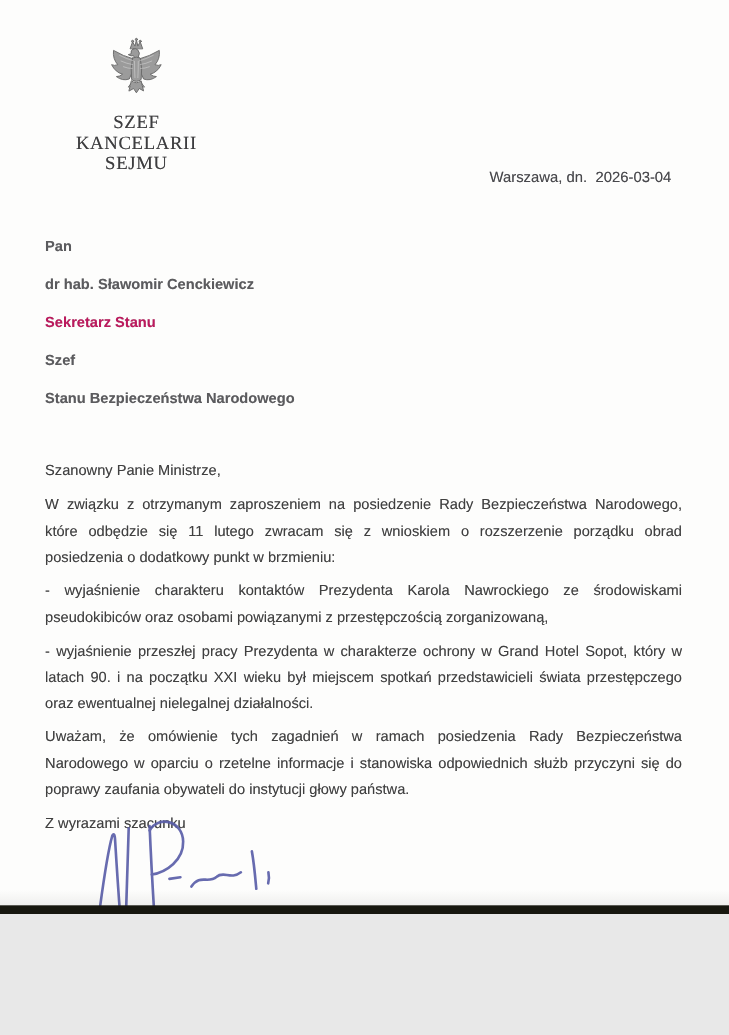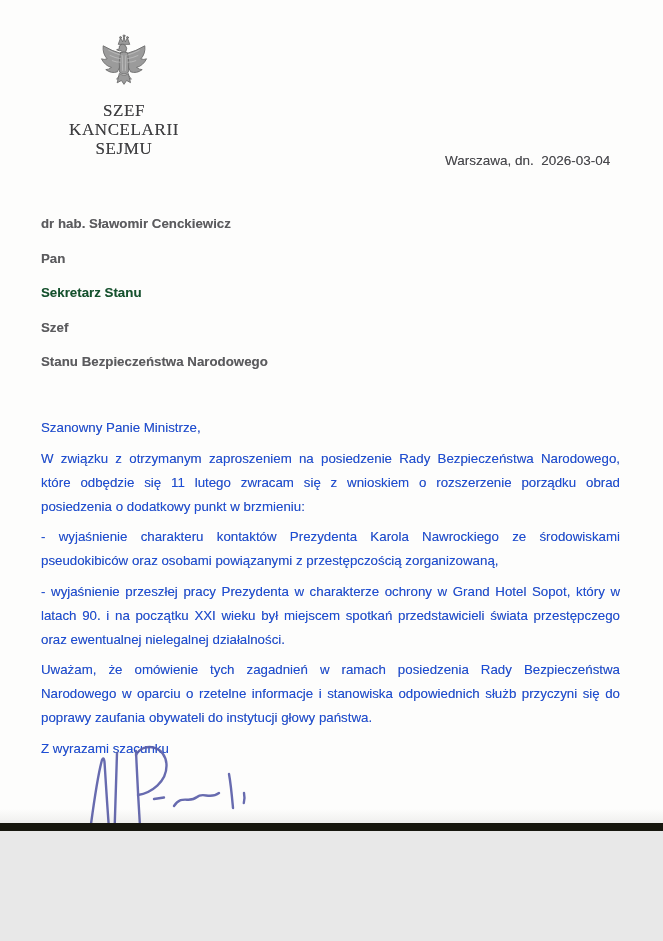--- a/index.html
+++ b/index.html
@@ -35,26 +35,26 @@
     text-shadow:0 0 0.5px rgba(72,72,76,0.5);
   }
 
   
   .addressee {
     position:absolute; top:216px; left:41px;
     font-size:13.3px; font-weight:bold; color:#5b5b5e;
     text-shadow:0 0 0.5px rgba(91,91,94,0.45);
   }
   .addressee .addr-line { height:34.5px; }
-  .addressee .addr-line:nth-child(3) { color:#14532d; }
+  .addressee .addr-line:nth-child(3) { color:#be185d; }
 
   
   .body-text {
     position:absolute; top:416px; left:41px; width:579px;
-    font-size:13.3px; line-height:24px; color:#1d4ed8;
+    font-size:13.3px; line-height:24px; color:#404040;
     text-align:justify;
     text-shadow:0 0 0.5px rgba(87,87,91,0.5);
   }
   .body-text p { margin:0 0 6.5px 0; }
   .body-text p.no-justify { text-align:left; }
 
   
   .signature {
     position:absolute; top:744px; left:86px;
   }
@@ -102,22 +102,22 @@
         <path d="M56 50 Q56 70 57 86 M64 50 Q64 70 63 86"></path>
       </g>
     </svg>
     <div class="letterhead-title">SZEF</div>
     <div class="letterhead-title">KANCELARII SEJMU</div>
   </div>
 
   <div class="dateline">Warszawa, dn.  2026-03-04</div>
 
   <div class="addressee">
+    <div class="addr-line">Pan</div>
     <div class="addr-line">dr hab. Sławomir Cenckiewicz</div>
-    <div class="addr-line">Pan</div>
     <div class="addr-line">Sekretarz Stanu</div>
     <div class="addr-line">Szef</div>
     <div class="addr-line">Stanu Bezpieczeństwa Narodowego</div>
   </div>
 
   <div class="body-text">
     <p class="no-justify">Szanowny Panie Ministrze,</p>
     <p>W związku z otrzymanym zaproszeniem na posiedzenie Rady Bezpieczeństwa Narodowego, które odbędzie się 11 lutego zwracam się z wnioskiem o rozszerzenie porządku obrad posiedzenia o dodatkowy punkt w brzmieniu:</p>
     <p>- wyjaśnienie charakteru kontaktów Prezydenta Karola Nawrockiego ze środowiskami pseudokibiców oraz osobami powiązanymi z przestępczością zorganizowaną,</p>
     <p>- wyjaśnienie przeszłej pracy Prezydenta w charakterze ochrony w Grand Hotel Sopot, który w latach 90. i na początku XXI wieku był miejscem spotkań przedstawicieli świata przestępczego oraz ewentualnej nielegalnej działalności.</p>

